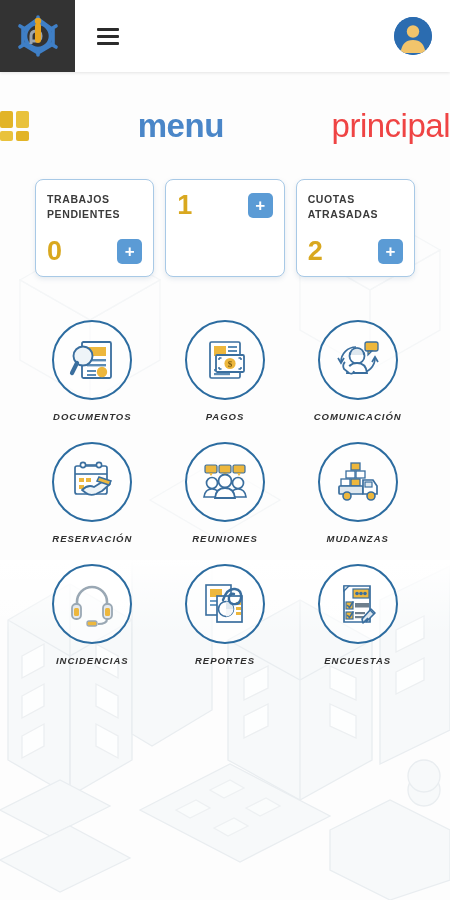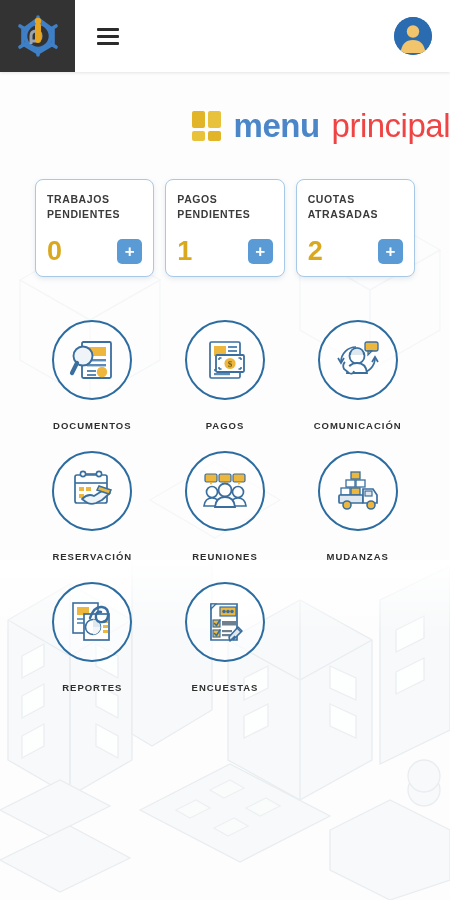--- a/index.html
+++ b/index.html
@@ -74,21 +74,21 @@
 
   
   .content {
     position: relative;
     z-index: 3;
     padding: 0 0 10px 0;
   }
 
   
   .title-row {
-    display: flex; align-items: center; justify-content: flex-end;
+    display: flex; align-items: center; justify-content: space-between;
     gap: 12px;
     height: 64px;
     margin-top: 22px;
   }
   .title-grid-icon {
     width: 30px; height: 30px;
     display: grid;
     grid-template-columns: 13px 13px;
     grid-template-rows: 17px 10px;
     gap: 3px;
@@ -159,27 +159,28 @@
     cursor: pointer;
   }
   .tile-circle {
     width: 80px; height: 80px;
     border-radius: 50%;
     border: 2px solid #2c6ca0;
     background: rgba(255,255,255,.55);
     display: flex; align-items: center; justify-content: center;
   }
   .tile-label {
-    margin-top: 20px;
+    margin-top: 11px;
     font-size: 9.5px;
     font-weight: 600;
     letter-spacing: 1px;
     color: #2f2f2f;
     text-align: center;
     text-transform: uppercase;
+    font-style: italic;
   }
 </style>
 </head>
 <body>
 
 <div class="app">
 
   <svg class="bg-city-upper" viewBox="0 0 450 560" aria-hidden="true">
     <g fill="none" stroke="#eef1f3" stroke-width="1.4">
       <path d="M20 200 L90 160 L160 200 L90 240 Z"></path>
@@ -301,21 +302,20 @@
 
       <div class="stat-card">
         <div class="stat-label">TRABAJOS PENDIENTES</div>
         <div class="stat-bottom">
           <span class="stat-value">0</span>
           <span class="stat-plus">+</span>
         </div>
       </div>
 
       <div class="stat-card">
-        <div class="stat-label">PAGOS PENDIENTES</div>
         <div class="stat-bottom">
           <span class="stat-value">1</span>
           <span class="stat-plus">+</span>
         </div>
       </div>
 
       <div class="stat-card">
         <div class="stat-label">CUOTAS ATRASADAS</div>
         <div class="stat-bottom">
           <span class="stat-value">2</span>
@@ -428,20 +428,34 @@
             <rect x="7" y="30" width="24" height="8" rx="1" fill="#dfe8ef" stroke="#3a6e9e" stroke-width="1.7"></rect>
             <path d="M31 24 L41 24 L45 30 L45 38 L31 38 Z" fill="#fff" stroke="#3a6e9e" stroke-width="1.7"></path>
             <rect x="33" y="26" width="7" height="5" fill="#dfe8ef" stroke="#3a6e9e" stroke-width="1.2"></rect>
             <circle cx="15" cy="40" r="4" fill="#EDB73D" stroke="#3a6e9e" stroke-width="1.6"></circle>
             <circle cx="39" cy="40" r="4" fill="#EDB73D" stroke="#3a6e9e" stroke-width="1.6"></circle>
           </svg>
         </div>
         <div class="tile-label">MUDANZAS</div>
       </div>
 
+      <div class="tile">
+        <div class="tile-circle">
+          <svg width="52" height="52" viewBox="0 0 52 52">
+            <path d="M11 30 L11 24 A15 15 0 0 1 41 24 L41 30" fill="none" stroke="#9aa8b4" stroke-width="2.6"></path>
+            <rect x="6" y="26" width="9" height="15" rx="4" fill="#e4e9ee" stroke="#9aa8b4" stroke-width="1.8"></rect>
+            <rect x="37" y="26" width="9" height="15" rx="4" fill="#e4e9ee" stroke="#9aa8b4" stroke-width="1.8"></rect>
+            <rect x="8" y="30" width="5" height="8" rx="1.5" fill="#EDB73D"></rect>
+            <rect x="39" y="30" width="5" height="8" rx="1.5" fill="#EDB73D"></rect>
+            <path d="M41 41 Q41 46 32 46" fill="none" stroke="#9aa8b4" stroke-width="2.2"></path>
+            <rect x="21" y="43" width="10" height="5" rx="2" fill="#EDB73D" stroke="#9aa8b4" stroke-width="1.3"></rect>
+          </svg>
+        </div>
+        <div class="tile-label">INCIDENCIAS</div>
+      </div>
 
       <div class="tile">
         <div class="tile-circle">
           <svg width="52" height="52" viewBox="0 0 52 52">
             <rect x="7" y="7" width="25" height="30" fill="#fff" stroke="#3a6e9e" stroke-width="1.6"></rect>
             <rect x="11" y="11" width="12" height="8" fill="#EDB73D"></rect>
             <rect x="11" y="22" width="17" height="2" fill="#6e9ec4"></rect>
             <rect x="11" y="26" width="17" height="2" fill="#6e9ec4"></rect>
             <rect x="18" y="18" width="25" height="26" fill="#fff" stroke="#3a6e9e" stroke-width="1.7"></rect>
             <circle cx="27" cy="31" r="7.5" fill="#fff" stroke="#3a6e9e" stroke-width="1.6"></circle>

